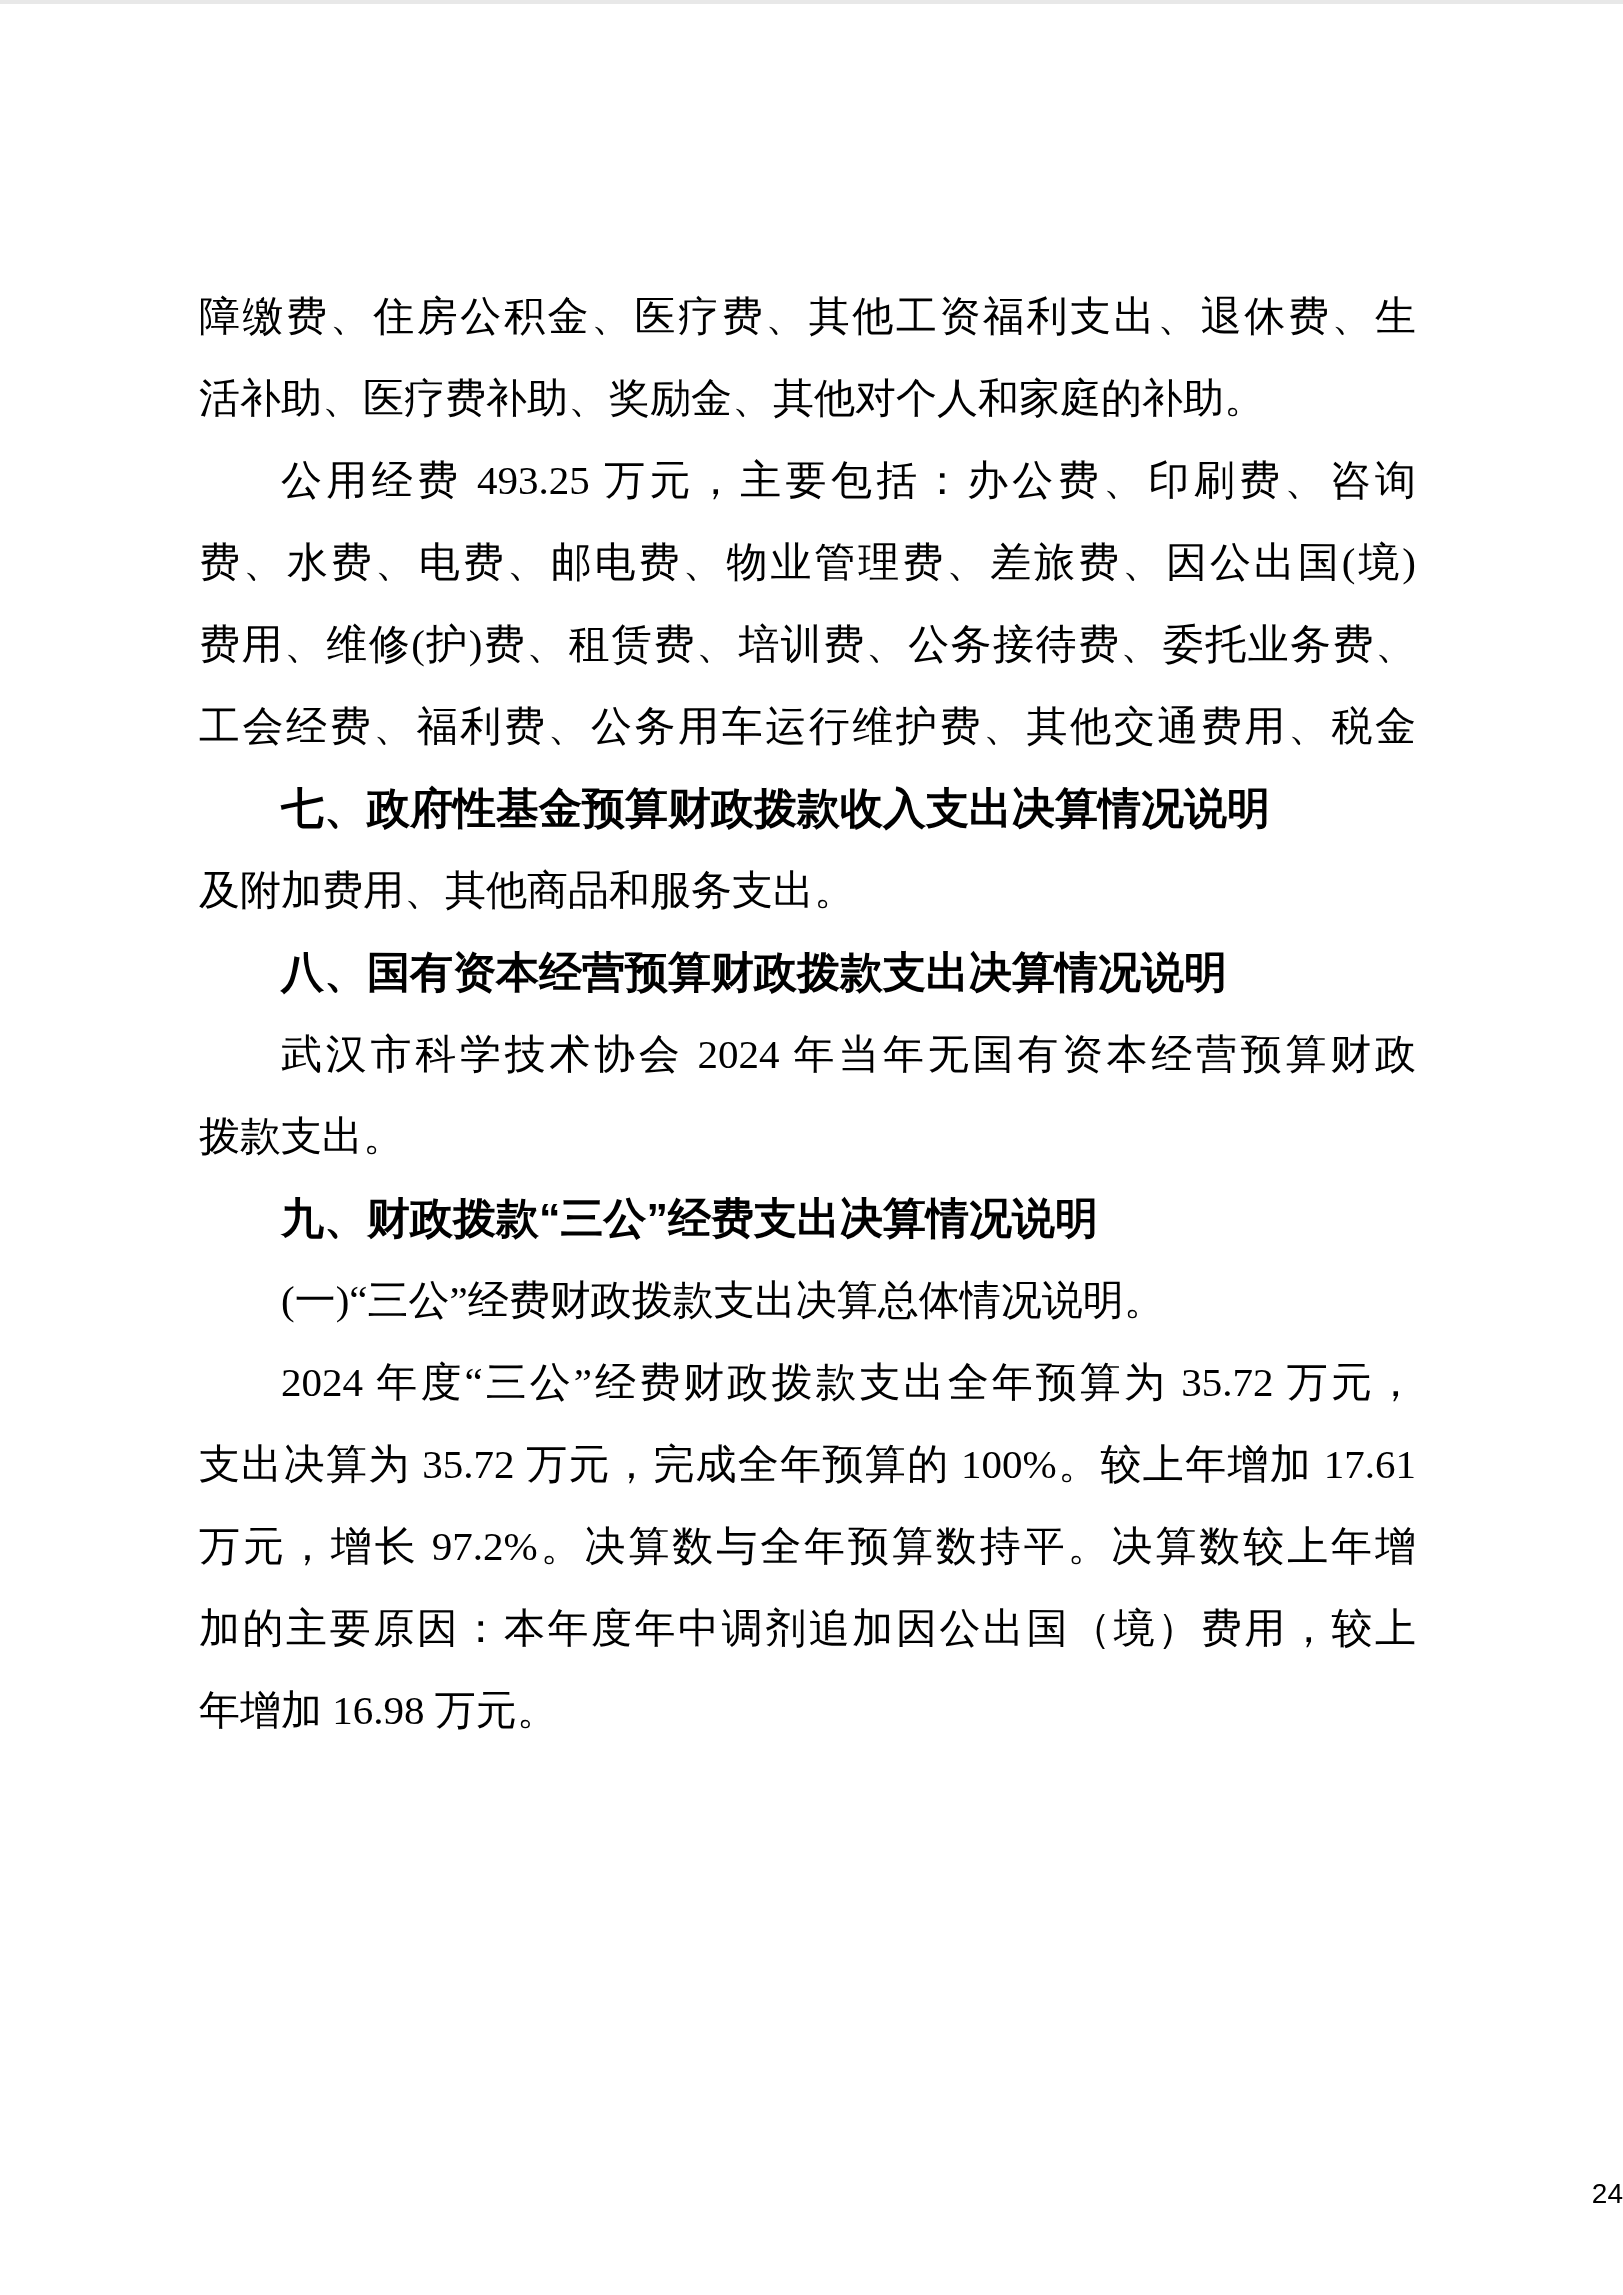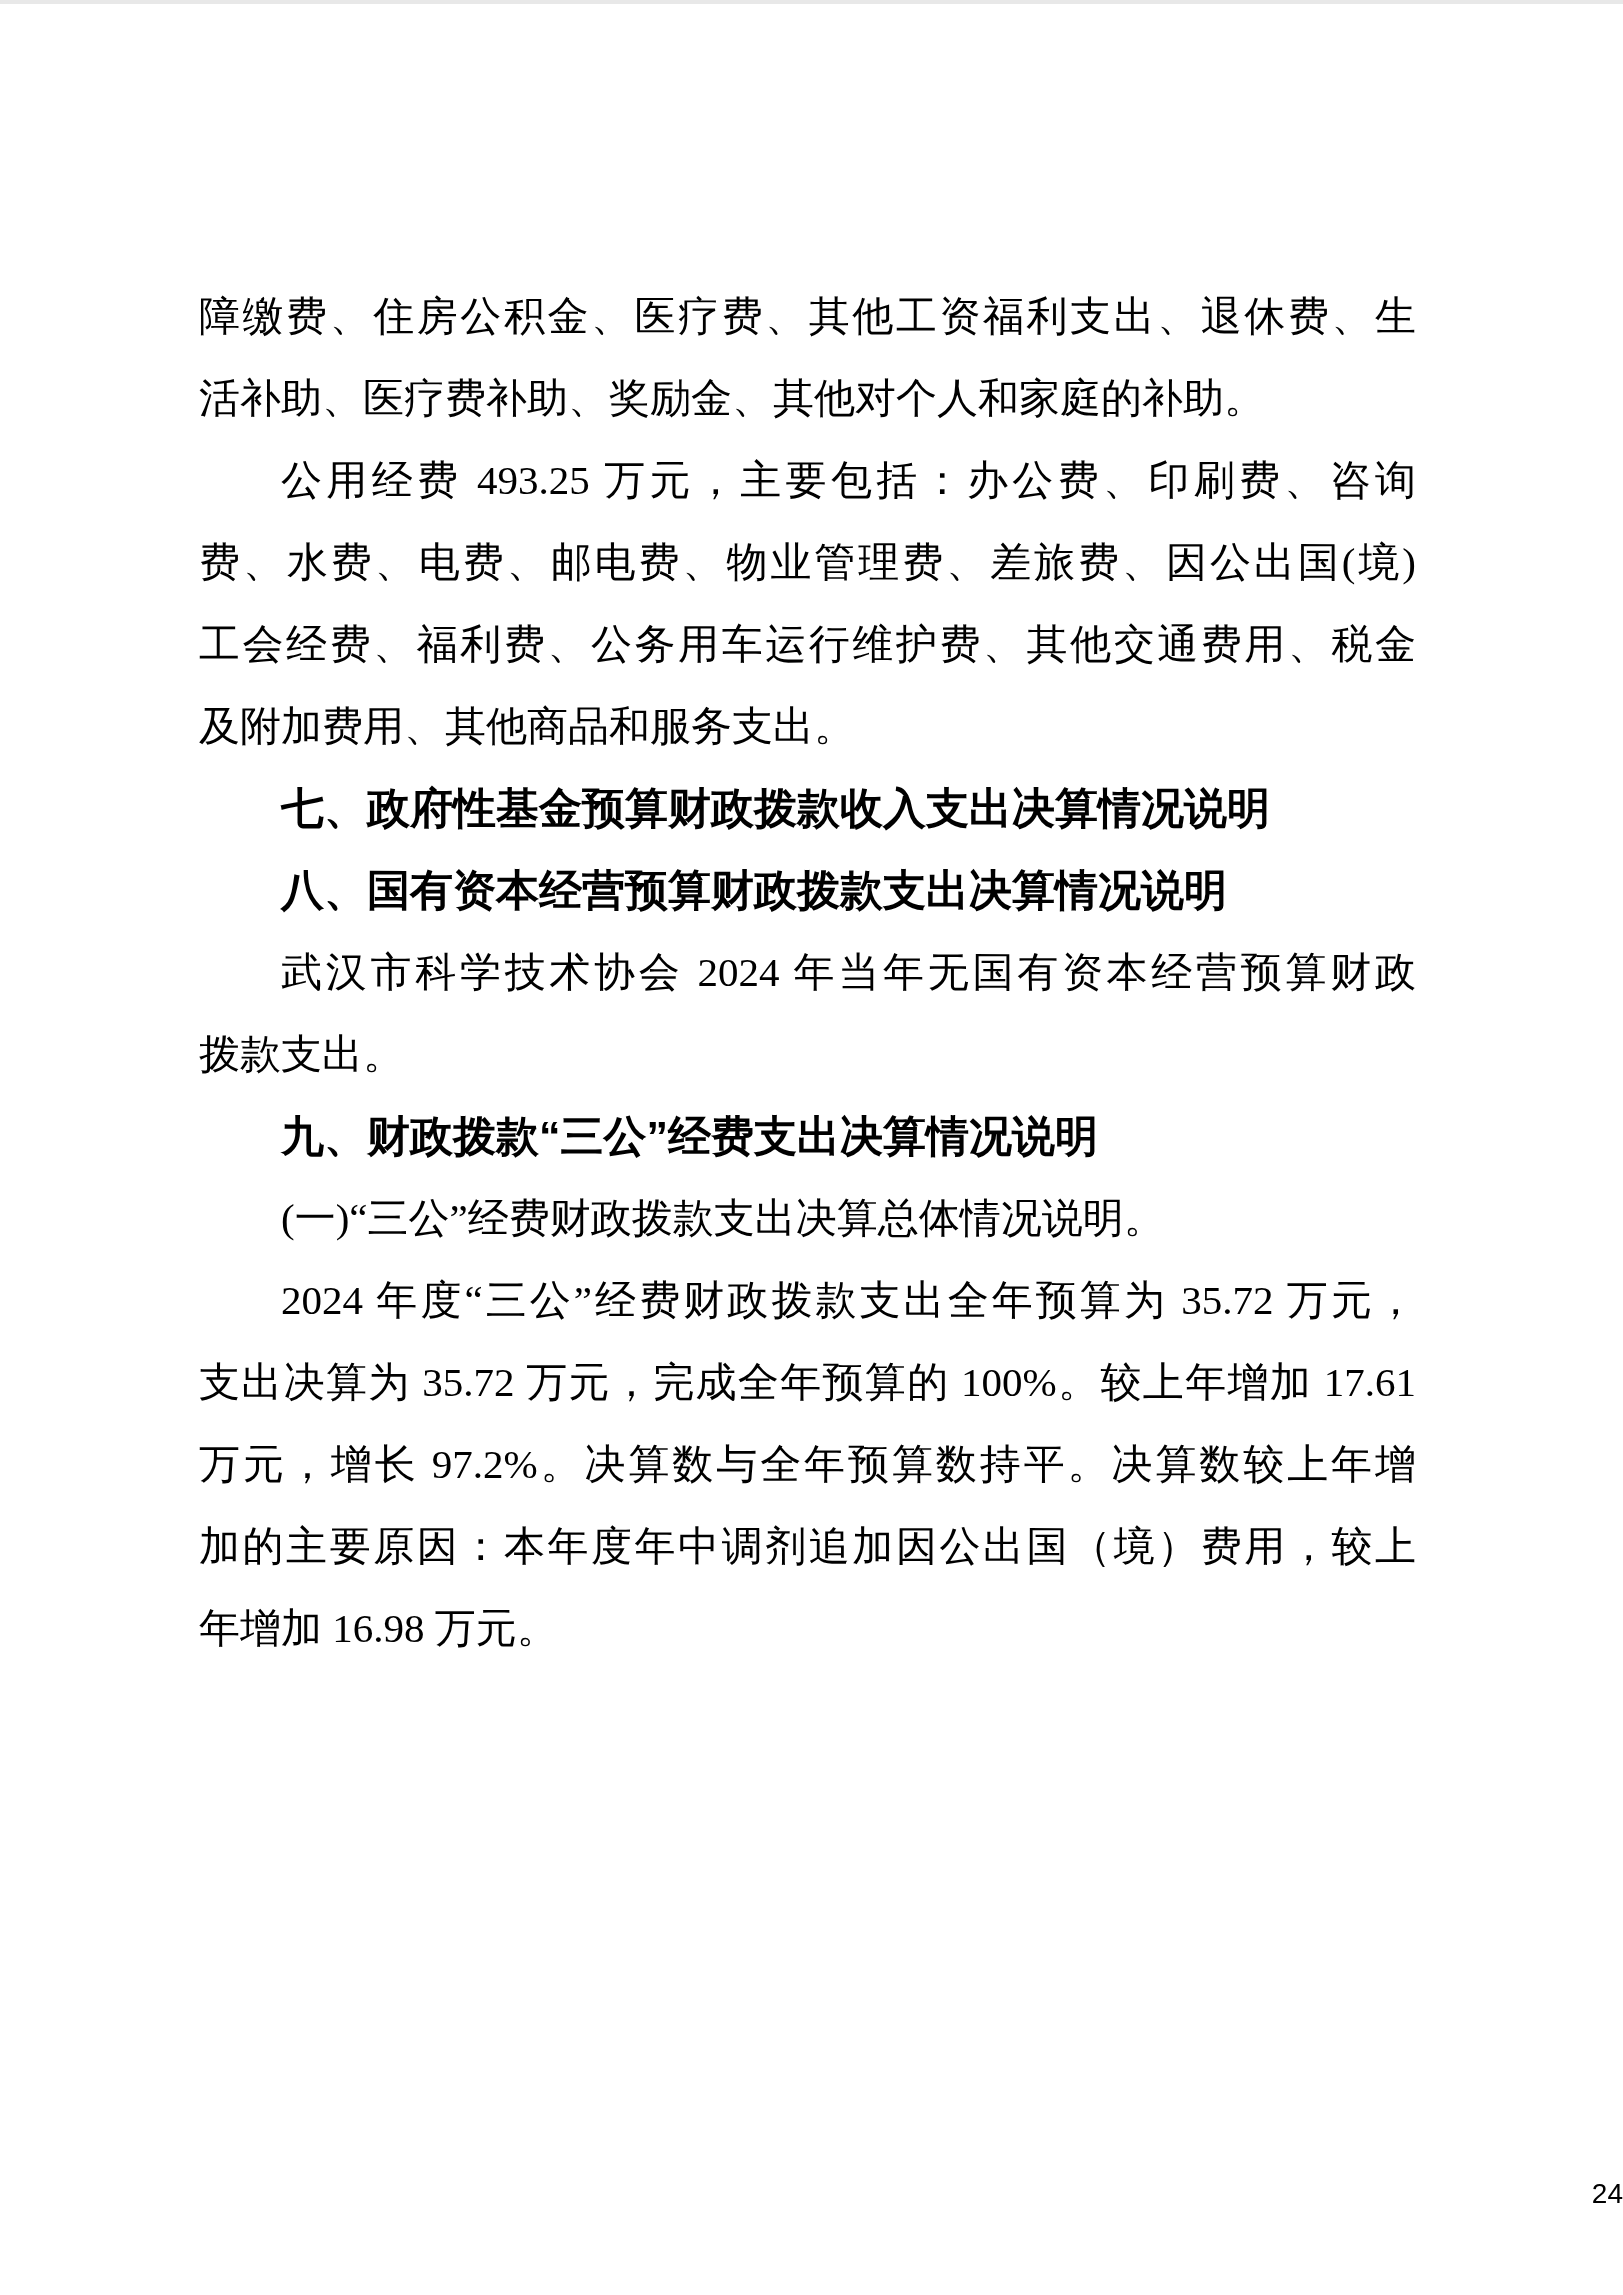--- a/index.html
+++ b/index.html
@@ -54,23 +54,24 @@
 </style>
 </head>
 <body>
 
 <div class="page">
   <div class="text-block">
       <div class="line justify">障缴费、住房公积金、医疗费、其他工资福利支出、退休费、生</div>
       <div class="line">活补助、医疗费补助、奖励金、其他对个人和家庭的补助。</div>
       <div class="line indent justify">公用经费 493.25 万元，主要包括：办公费、印刷费、咨询</div>
       <div class="line justify">费、水费、电费、邮电费、物业管理费、差旅费、因公出国(境)</div>
+      <div class="line justify">费用、维修(护)费、租赁费、培训费、公务接待费、委托业务费、</div>
       <div class="line justify">工会经费、福利费、公务用车运行维护费、其他交通费用、税金</div>
+      <div class="line heading indent">七、政府性基金预算财政拨款收入支出决算情况说明</div>
       <div class="line">及附加费用、其他商品和服务支出。</div>
-      <div class="line heading indent">七、政府性基金预算财政拨款收入支出决算情况说明</div>
       <div class="line heading indent">八、国有资本经营预算财政拨款支出决算情况说明</div>
       <div class="line indent justify">武汉市科学技术协会 2024 年当年无国有资本经营预算财政</div>
       <div class="line">拨款支出。</div>
       <div class="line heading indent">九、财政拨款“三公”经费支出决算情况说明</div>
       <div class="line indent">(一)“三公”经费财政拨款支出决算总体情况说明。</div>
       <div class="line indent justify">2024 年度“三公”经费财政拨款支出全年预算为 35.72 万元，</div>
       <div class="line justify">支出决算为 35.72 万元，完成全年预算的 100%。较上年增加 17.61</div>
       <div class="line justify">万元，增长 97.2%。决算数与全年预算数持平。决算数较上年增</div>
       <div class="line justify">加的主要原因：本年度年中调剂追加因公出国（境）费用，较上</div>
       <div class="line">年增加 16.98 万元。</div>

